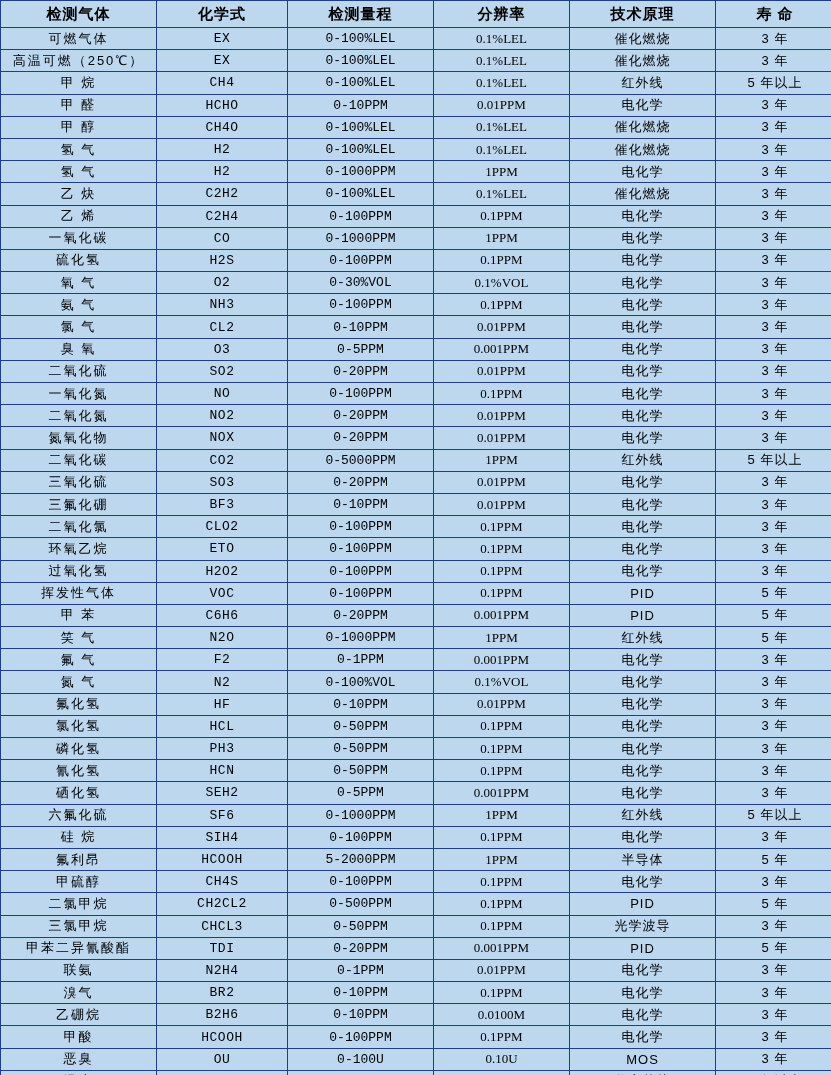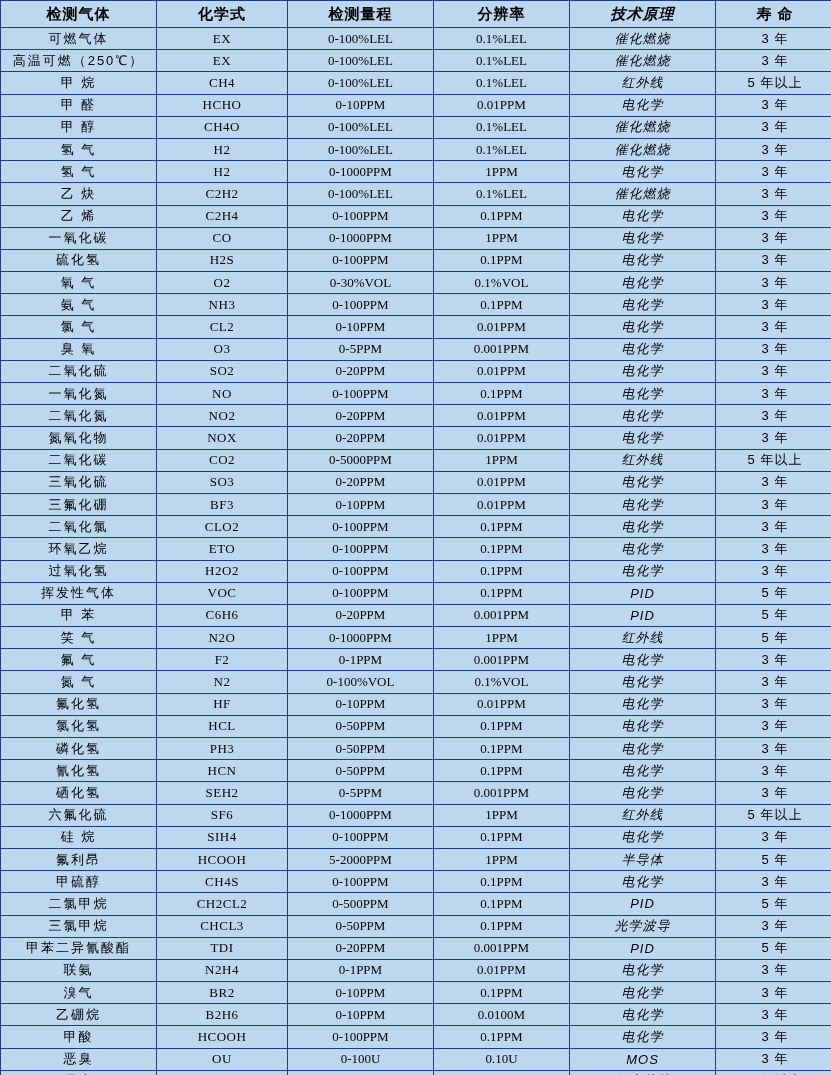--- a/index.html
+++ b/index.html
@@ -32,27 +32,27 @@
     font-size: 15px;
     font-weight: bold;
     letter-spacing: 1px;
   }
   table.gas-table tbody td {
     height: 21.2px;
     font-size: 13px;
     font-weight: normal;
   }
   td.col-name, th.col-name { width: 155px; letter-spacing: 2px; }
-  td.col-formula, th.col-formula { width: 130px; font-family: Liberation Serif, serif; letter-spacing: 0.5px; }
+  td.col-formula, th.col-formula { width: 130px; font-family: Liberation Mono, monospace; letter-spacing: 0.5px; }
   th.col-formula { font-family: Liberation Sans, sans-serif; }
-  td.col-range, th.col-range { width: 145px; font-family: Liberation Serif, serif; letter-spacing: 0; }
+  td.col-range, th.col-range { width: 145px; font-family: Liberation Mono, monospace; letter-spacing: 0; }
   th.col-range { font-family: "Liberation Sans", sans-serif; }
   td.col-res, th.col-res { width: 135px; font-family: Liberation Serif, serif; }
   th.col-res { font-family: Liberation Serif, serif; }
-  td.col-tech, th.col-tech { width: 145px; letter-spacing: 1px; font-style: italic; }
+  td.col-tech, th.col-tech { width: 145px; letter-spacing: 1px; }
   td.col-life, th.col-life { width: 118px; letter-spacing: 1px; }
   th.col-name { letter-spacing: 3px; }
   th.col-life { letter-spacing: 3px; }
 </style>
 </head>
 <body>
 
 <table class="gas-table">
   <thead>
     <tr>

